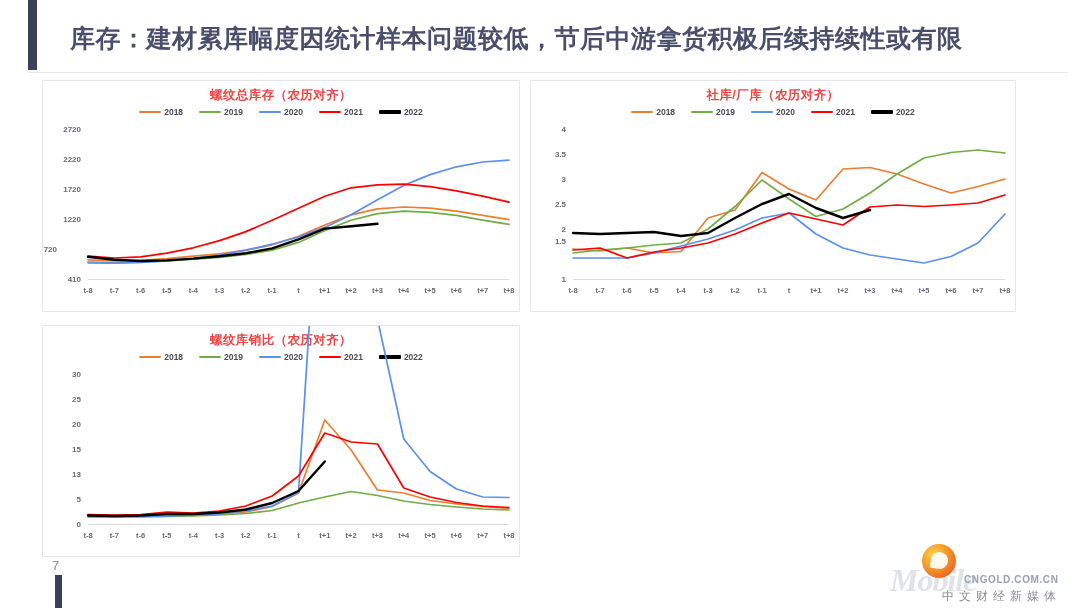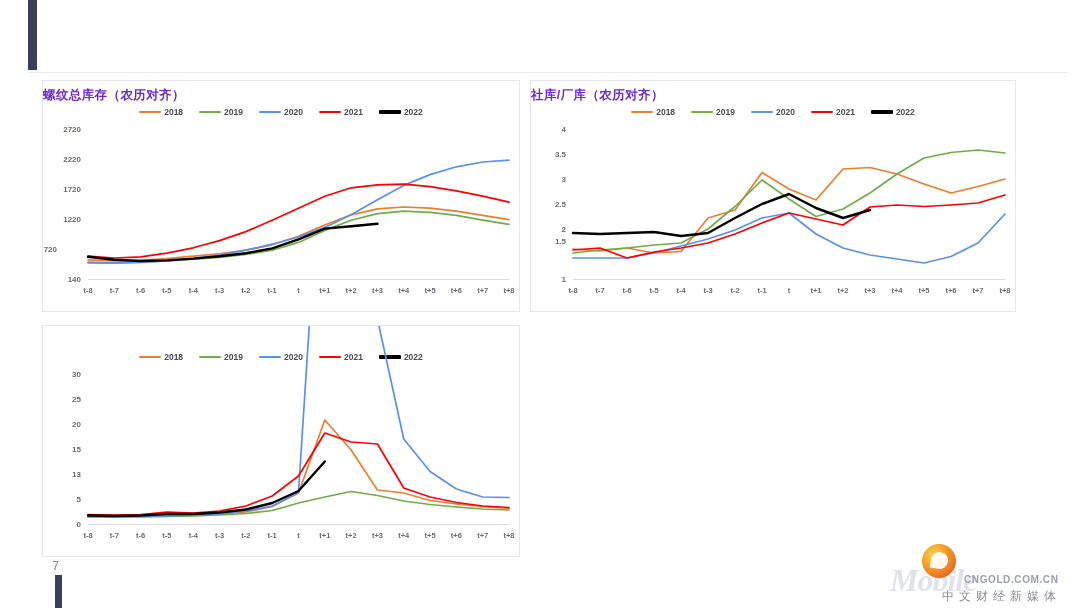--- a/index.html
+++ b/index.html
@@ -29,22 +29,22 @@
   
   .chart-card{
     position:absolute;background:#fff;border:1px solid #e6e6ec;
     box-sizing:border-box;
   }
   #chart1{left:42px;top:80px;width:478px;height:232px;}
   #chart2{left:530px;top:80px;width:486px;height:232px;}
   #chart3{left:42px;top:325px;width:478px;height:232px;}
 
   .chart-title{
-    position:absolute;left:0;right:0;top:6px;text-align:left;
-    font-size:12.5px;font-weight:700;color:#6d28d9;letter-spacing:.4px;
+    position:absolute;left:0;right:0;top:6px;text-align:center;
+    font-size:12.5px;font-weight:700;color:#ef4444;letter-spacing:.4px;
   }
 
   .legend{
     position:absolute;left:0;right:0;top:26px;
     display:flex;justify-content:center;align-items:center;gap:16px;
     font-size:8.5px;font-weight:700;color:#4b4b55;
   }
   .legend .item{display:flex;align-items:center;gap:3px;}
   .legend .swatch{display:inline-block;width:22px;height:2.4px;border-radius:1px;}
   .legend .swatch.thick{height:3.4px;}
@@ -107,20 +107,21 @@
     position:absolute;left:42px;top:48px;
     font-size:12px;color:#8b8b97;letter-spacing:5px;
   }
 </style>
 </head>
 <body>
 
 <div class="slide">
 
   <div class="title-accent"></div>
+  <div class="slide-title">库存：建材累库幅度因统计样本问题较低，节后中游拿货积极后续持续性或有限</div>
   <div class="title-rule"></div>
 
   <div class="chart-card" id="chart1">
     <div class="chart-title">螺纹总库存（农历对齐）</div>
     <div class="legend">
         <span class="item">
           <span class="swatch" style="background: rgb(237, 125, 49);"></span>
           <span>2018</span>
         </span>
         <span class="item">
@@ -147,21 +148,21 @@
               <rect x="-2" y="-48" width="425" height="198"></rect>
             </clipPath>
           </defs>
           <path d="M0.00,130.80 L26.31,132.00 L52.63,131.40 L78.94,129.60 L105.25,127.20 L131.56,124.80 L157.88,121.20 L184.19,115.80 L210.50,107.40 L236.81,96.00 L263.13,85.80 L289.44,79.80 L315.75,78.00 L342.06,79.20 L368.38,82.20 L394.69,86.40 L421.00,90.60" fill="none" stroke="#ED7D31" stroke-width="1.7" stroke-linejoin="round" stroke-linecap="round" clip-path="url(#chart1-clip)"></path>
           <path d="M0.00,133.20 L26.31,133.80 L52.63,133.20 L78.94,132.00 L105.25,130.20 L131.56,128.40 L157.88,125.40 L184.19,121.20 L210.50,113.40 L236.81,101.40 L263.13,91.20 L289.44,84.60 L315.75,82.20 L342.06,83.40 L368.38,86.40 L394.69,91.20 L421.00,95.40" fill="none" stroke="#70AD47" stroke-width="1.7" stroke-linejoin="round" stroke-linecap="round" clip-path="url(#chart1-clip)"></path>
           <path d="M0.00,133.80 L26.31,134.10 L52.63,133.50 L78.94,132.00 L105.25,129.30 L131.56,126.00 L157.88,121.20 L184.19,115.20 L210.50,108.00 L236.81,98.40 L263.13,85.80 L289.44,70.80 L315.75,56.40 L342.06,45.60 L368.38,37.80 L394.69,33.00 L421.00,31.20" fill="none" stroke="#5B8FF0" stroke-width="1.7" stroke-linejoin="round" stroke-linecap="round" clip-path="url(#chart1-clip)"></path>
           <path d="M0.00,127.20 L26.31,129.00 L52.63,127.80 L78.94,124.20 L105.25,118.80 L131.56,111.60 L157.88,102.60 L184.19,91.20 L210.50,79.20 L236.81,67.20 L263.13,58.80 L289.44,55.80 L315.75,55.20 L342.06,57.60 L368.38,61.80 L394.69,67.20 L421.00,73.20" fill="none" stroke="#FF0000" stroke-width="1.7" stroke-linejoin="round" stroke-linecap="round" clip-path="url(#chart1-clip)"></path>
           <path d="M0.00,127.80 L26.31,130.80 L52.63,132.00 L78.94,131.40 L105.25,129.60 L131.56,127.20 L157.88,124.20 L184.19,119.40 L210.50,110.40 L236.81,99.60 L263.13,97.20 L289.44,94.80" fill="none" stroke="#000000" stroke-width="2.4" stroke-linejoin="round" stroke-linecap="round" clip-path="url(#chart1-clip)"></path>
         </svg>
       </div>
-  <div class="ylab" style="right: 438px; top: 198px; width: 44px;">140</div>
+  <div class="ylab" style="right: 438px; top: 198px; width: 44px;">410</div>
       <div class="ylab" style="right: 462px; top: 168px; width: 44px;">720</div>
       <div class="ylab" style="right: 438px; top: 138px; width: 44px;">1220</div>
       <div class="ylab" style="right: 438px; top: 108px; width: 44px;">1720</div>
       <div class="ylab" style="right: 438px; top: 78px; width: 44px;">2220</div>
       <div class="ylab" style="right: 438px; top: 48px; width: 44px;">2720</div>
       <div class="axisline" style="left: 45px; top: 198px; width: 421px;"></div>
       <div class="xlab" style="left: 45px; top: 205px;">t-8</div>
       <div class="xlab" style="left: 71.3125px; top: 205px;">t-7</div>
       <div class="xlab" style="left: 97.625px; top: 205px;">t-6</div>
       <div class="xlab" style="left: 123.938px; top: 205px;">t-5</div>
@@ -239,20 +240,21 @@
       <div class="xlab" style="left: 312px; top: 205px;">t+2</div>
       <div class="xlab" style="left: 339px; top: 205px;">t+3</div>
       <div class="xlab" style="left: 366px; top: 205px;">t+4</div>
       <div class="xlab" style="left: 393px; top: 205px;">t+5</div>
       <div class="xlab" style="left: 420px; top: 205px;">t+6</div>
       <div class="xlab" style="left: 447px; top: 205px;">t+7</div>
       <div class="xlab" style="left: 474px; top: 205px;">t+8</div>
     </div>
 
   <div class="chart-card" id="chart3">
+    <div class="chart-title">螺纹库销比（农历对齐）</div>
     <div class="legend">
         <span class="item">
           <span class="swatch" style="background: rgb(237, 125, 49);"></span>
           <span>2018</span>
         </span>
         <span class="item">
           <span class="swatch" style="background: rgb(112, 173, 71);"></span>
           <span>2019</span>
         </span>
         <span class="item">

